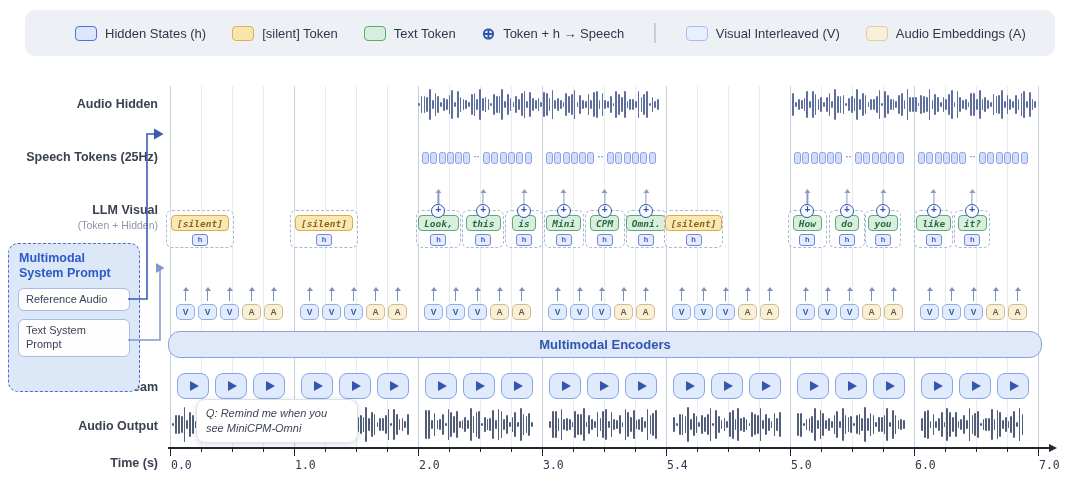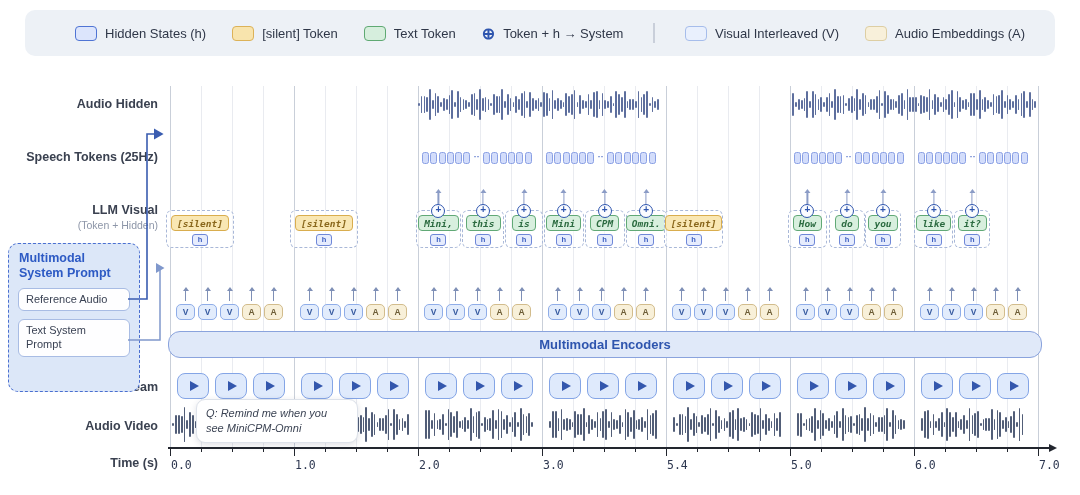--- a/index.html
+++ b/index.html
@@ -104,21 +104,21 @@
       <div class="lg-item">
         <div class="sw sw-silent"></div>
         <div>[silent] Token</div>
       </div>
       <div class="lg-item">
         <div class="sw sw-text"></div>
         <div>Text Token</div>
       </div>
       <div class="lg-item">
         <div class="lg-plus">⊕</div>
-        <div>Token + h → System</div>
+        <div>Token + h → Speech</div>
       </div>
       <div class="lg-div"></div>
       <div class="lg-item">
         <div class="sw sw-visual"></div>
         <div>Visual Interleaved (V)</div>
       </div>
       <div class="lg-item">
         <div class="sw sw-audio"></div>
         <div>Audio Embeddings (A)</div>
       </div>
@@ -698,21 +698,21 @@
         <div class="token token-silent">[silent]</div>
         <div class="hbox">h</div>
       </div>
       <div class="tok-cell" style="left: 290px; width: 68px;">
         <div class="token token-silent">[silent]</div>
         <div class="hbox">h</div>
       </div>
       <div class="tok-cell" style="left: 416px; width: 44.92px;">
         <div class="tok-uparrow"></div>
         <div class="plus-circle">+</div>
-        <div class="token token-text">Mini,</div>
+        <div class="token token-text">Look,</div>
         <div class="hbox">h</div>
       </div>
       <div class="tok-cell" style="left: 461.88px; width: 42.44px;">
         <div class="tok-uparrow"></div>
         <div class="plus-circle">+</div>
         <div class="token token-text">this</div>
         <div class="hbox">h</div>
       </div>
       <div class="tok-cell" style="left: 505.28px; width: 37.48px;">
         <div class="tok-uparrow"></div>
@@ -1049,21 +1049,21 @@
       <div class="tick-label" style="left: 791px;">5.0</div>
       <div class="tick-label" style="left: 915px;">6.0</div>
       <div class="tick-label" style="left: 1039px;">7.0</div>
     </div>
 
   <div class="rowlabel" style="top:97px">Audio Hidden</div>
   <div class="rowlabel" style="top:150px">Speech Tokens (25Hz)</div>
   <div class="rowlabel" style="top:203px">LLM Visual</div>
   <div class="rowlabel-sub" style="top:219px">(Token + Hidden)</div>
   <div class="rowlabel" style="top:380px">Video Stream</div>
-  <div class="rowlabel" style="top:419px">Audio Video</div>
+  <div class="rowlabel" style="top:419px">Audio Output</div>
   <div class="rowlabel" style="top:456px">Time (s)</div>
 
   <div class="sysprompt">
     <div class="sysprompt-title">Multimodal System Prompt</div>
     <div class="sysprompt-box">Reference Audio</div>
     <div class="sysprompt-box">Text System Prompt</div>
   </div>
 
   <svg class="connectors" width="1080" height="495">
     <defs>

